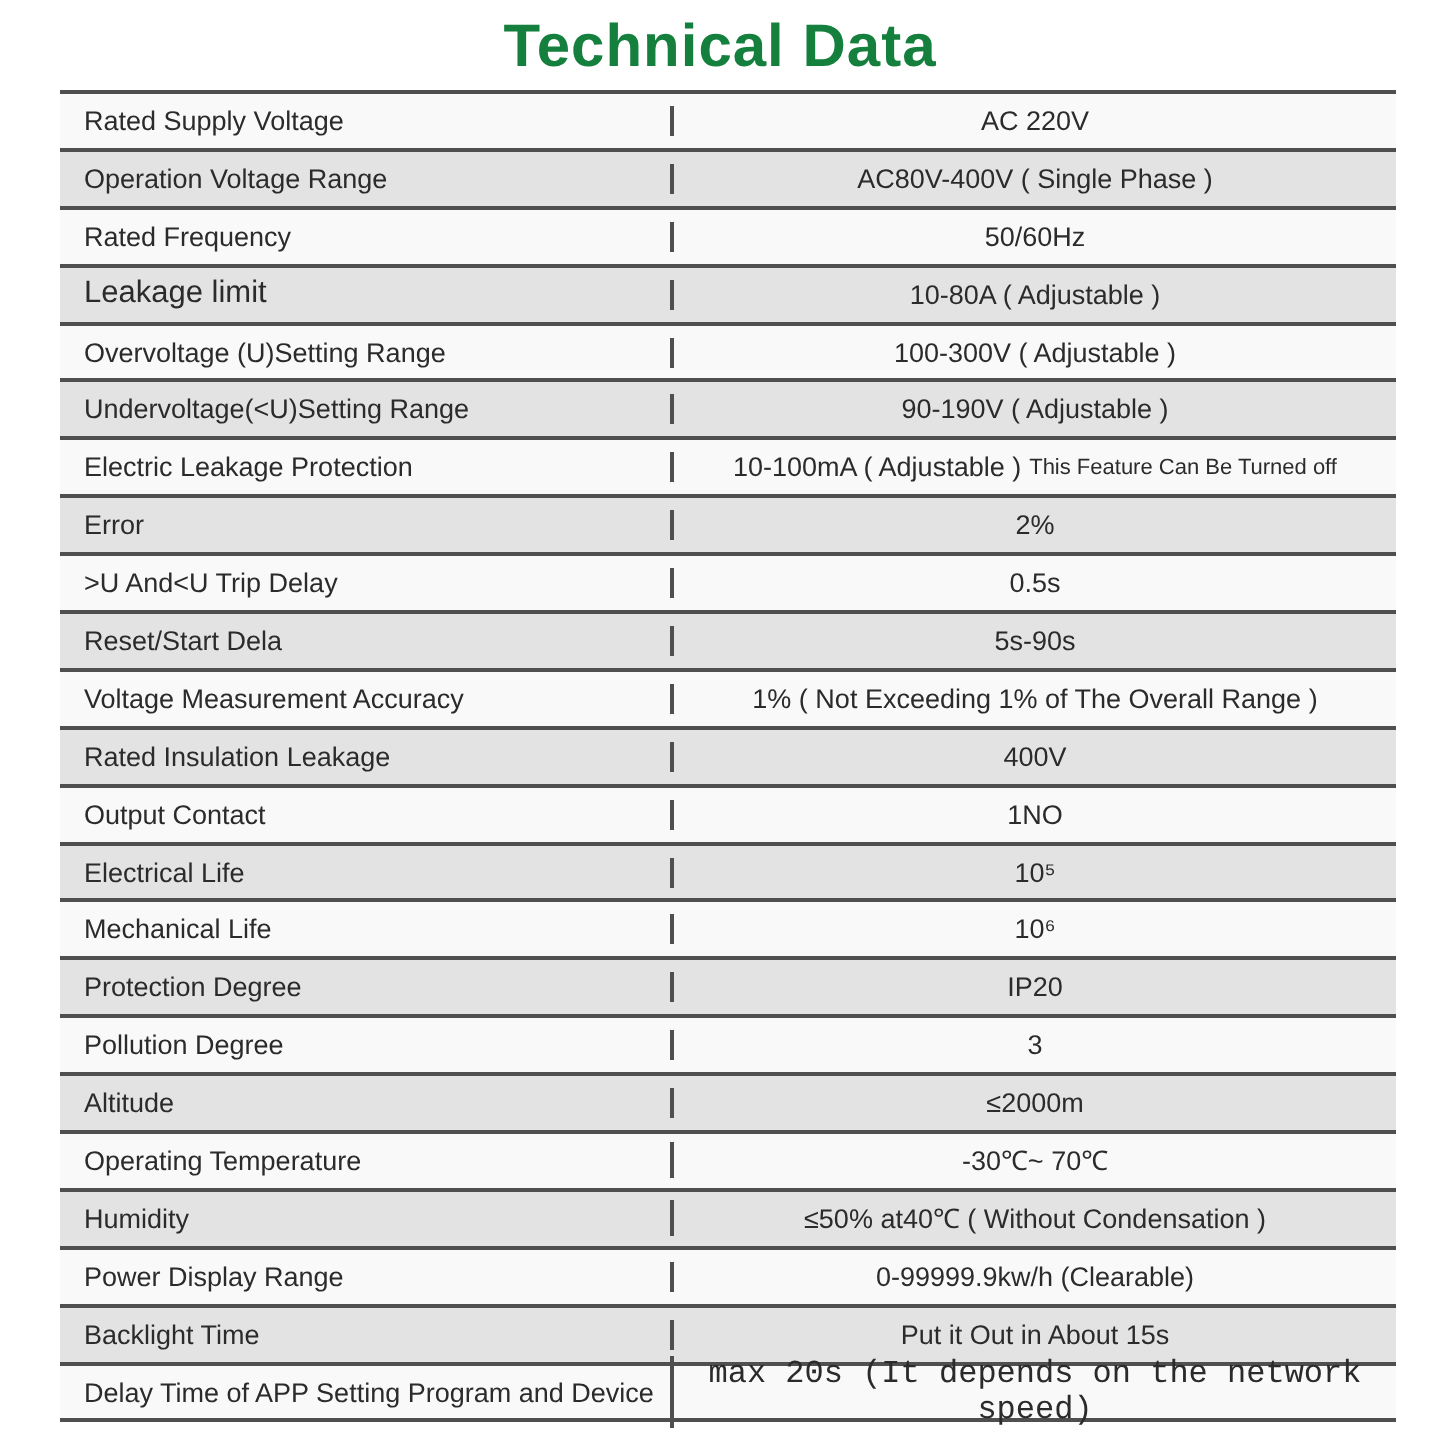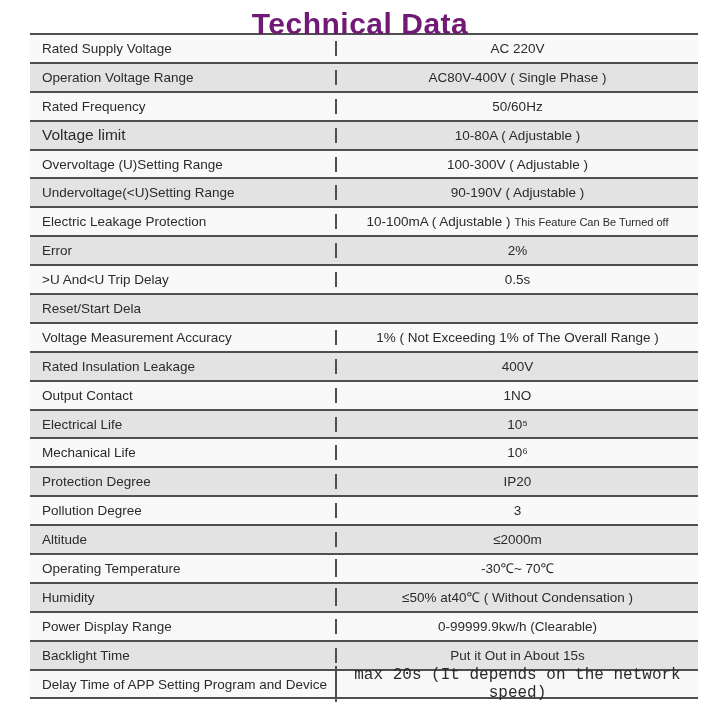--- a/index.html
+++ b/index.html
@@ -9,24 +9,24 @@
     --text-color:#2b2b2b;
   }
   *{margin:0;padding:0;box-sizing:border-box;}
   html,body{width:720px;background:#ffffff;font-family:"Liberation Sans", sans-serif;}
   body{height:720px;overflow:hidden;color:var(--text-color);}
 
   .page-title{
     text-align:center;
     font-size:30px;
     font-weight:bold;
-    color:#701a75;
+    color:#15803d;
     letter-spacing:0.5px;
     padding-top:7px;
-    height:33px;
+    height:45px;
   }
 
   .spec-table{
     margin-left:30px;
     width:668px;
     border-top:2px solid var(--border-color);
   }
 
   .row{
     display:flex;
@@ -85,21 +85,21 @@
 
   <div class="row">
     <div class="cell label">Rated Frequency</div>
     <div class="cell value">
       <span class="val">50/60Hz</span>
 
     </div>
   </div>
 
   <div class="row label-large">
-    <div class="cell label">Voltage limit</div>
+    <div class="cell label">Leakage limit</div>
     <div class="cell value">
       <span class="val">10-80A ( Adjustable )</span>
 
     </div>
   </div>
 
   <div class="row">
     <div class="cell label">Overvoltage (U)Setting Range</div>
     <div class="cell value">
       <span class="val">100-300V ( Adjustable )</span>
@@ -134,20 +134,24 @@
   <div class="row">
     <div class="cell label">&gt;U And&lt;U Trip Delay</div>
     <div class="cell value">
       <span class="val">0.5s</span>
 
     </div>
   </div>
 
   <div class="row">
     <div class="cell label">Reset/Start Dela</div>
+    <div class="cell value">
+      <span class="val">5s-90s</span>
+
+    </div>
   </div>
 
   <div class="row">
     <div class="cell label">Voltage Measurement Accuracy</div>
     <div class="cell value">
       <span class="val">1% ( Not Exceeding 1% of The Overall Range )</span>
 
     </div>
   </div>
 

